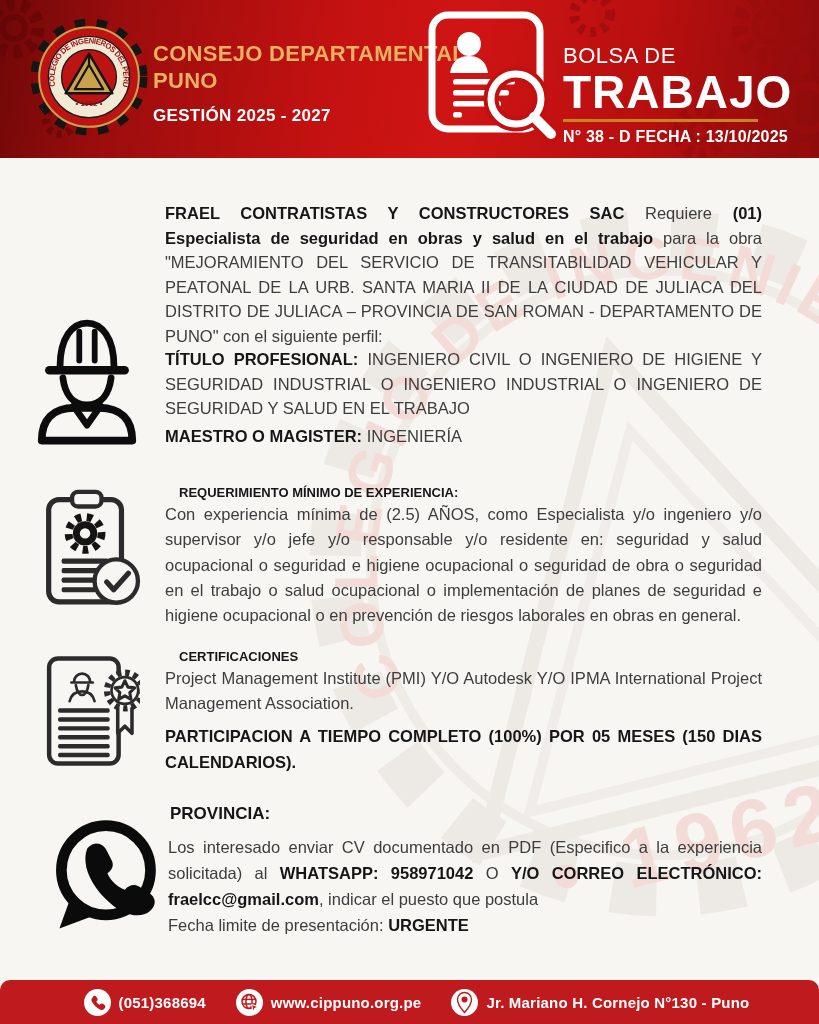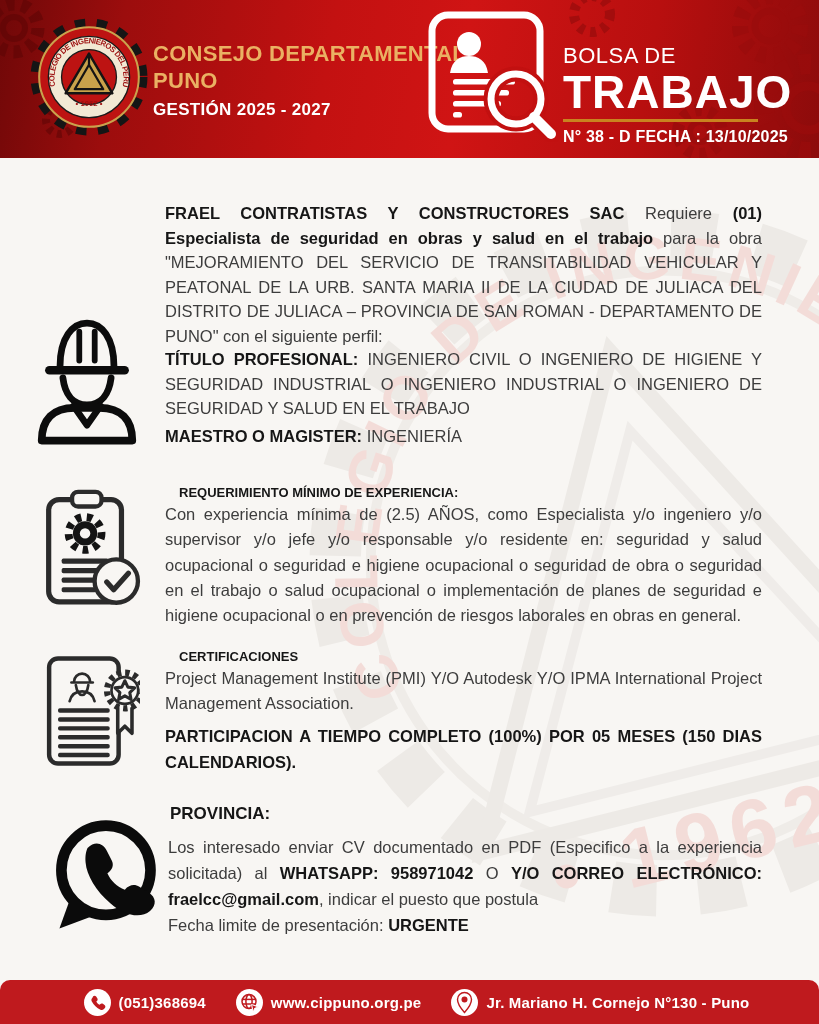--- a/index.html
+++ b/index.html
@@ -8,21 +8,21 @@
   svg text{font-family:"Liberation Sans",sans-serif;}
 
   
   .hdr{position:absolute;left:0;top:0;width:819px;height:158px;
        background:linear-gradient(100deg,#6f0808 0%,#9c0d0d 15%,#c31111 40%,#d01414 56%,#b80f0f 78%,#8c0b0b 100%);
        overflow:hidden;}
   .hdr-gears{position:absolute;left:0;top:0;width:819px;height:158px;}
   .logo{position:absolute;left:28px;top:16px;width:122px;height:122px;}
   .org{position:absolute;left:153px;top:40px;}
   .org-l{color:#eab163;font-weight:700;font-size:22px;line-height:27px;letter-spacing:.3px;}
-  .term{color:#ffffff;font-weight:700;font-size:17px;margin-top:6px;letter-spacing:.3px;}
+  .term{color:#ffffff;font-weight:700;font-size:17px;margin-top:12px;letter-spacing:.3px;}
   .cvcard{position:absolute;left:426px;top:10px;width:138px;height:132px;}
   .banner{position:absolute;left:563px;top:42px;}
   .bolsa{font-size:22px;font-weight:400;color:#fff;letter-spacing:.5px;line-height:27px;}
   .trabajo{font-size:46px;font-weight:800;color:#fff;letter-spacing:1px;line-height:46px;}
   .rule{width:195px;height:3px;margin:4px 0 6px 0;}
   .issue{font-size:16px;font-weight:700;color:#fff;letter-spacing:.2px;}
 
   
   .wm{position:absolute;left:268px;top:168px;width:790px;height:790px;
       transform:rotate(-14deg);pointer-events:none;}

